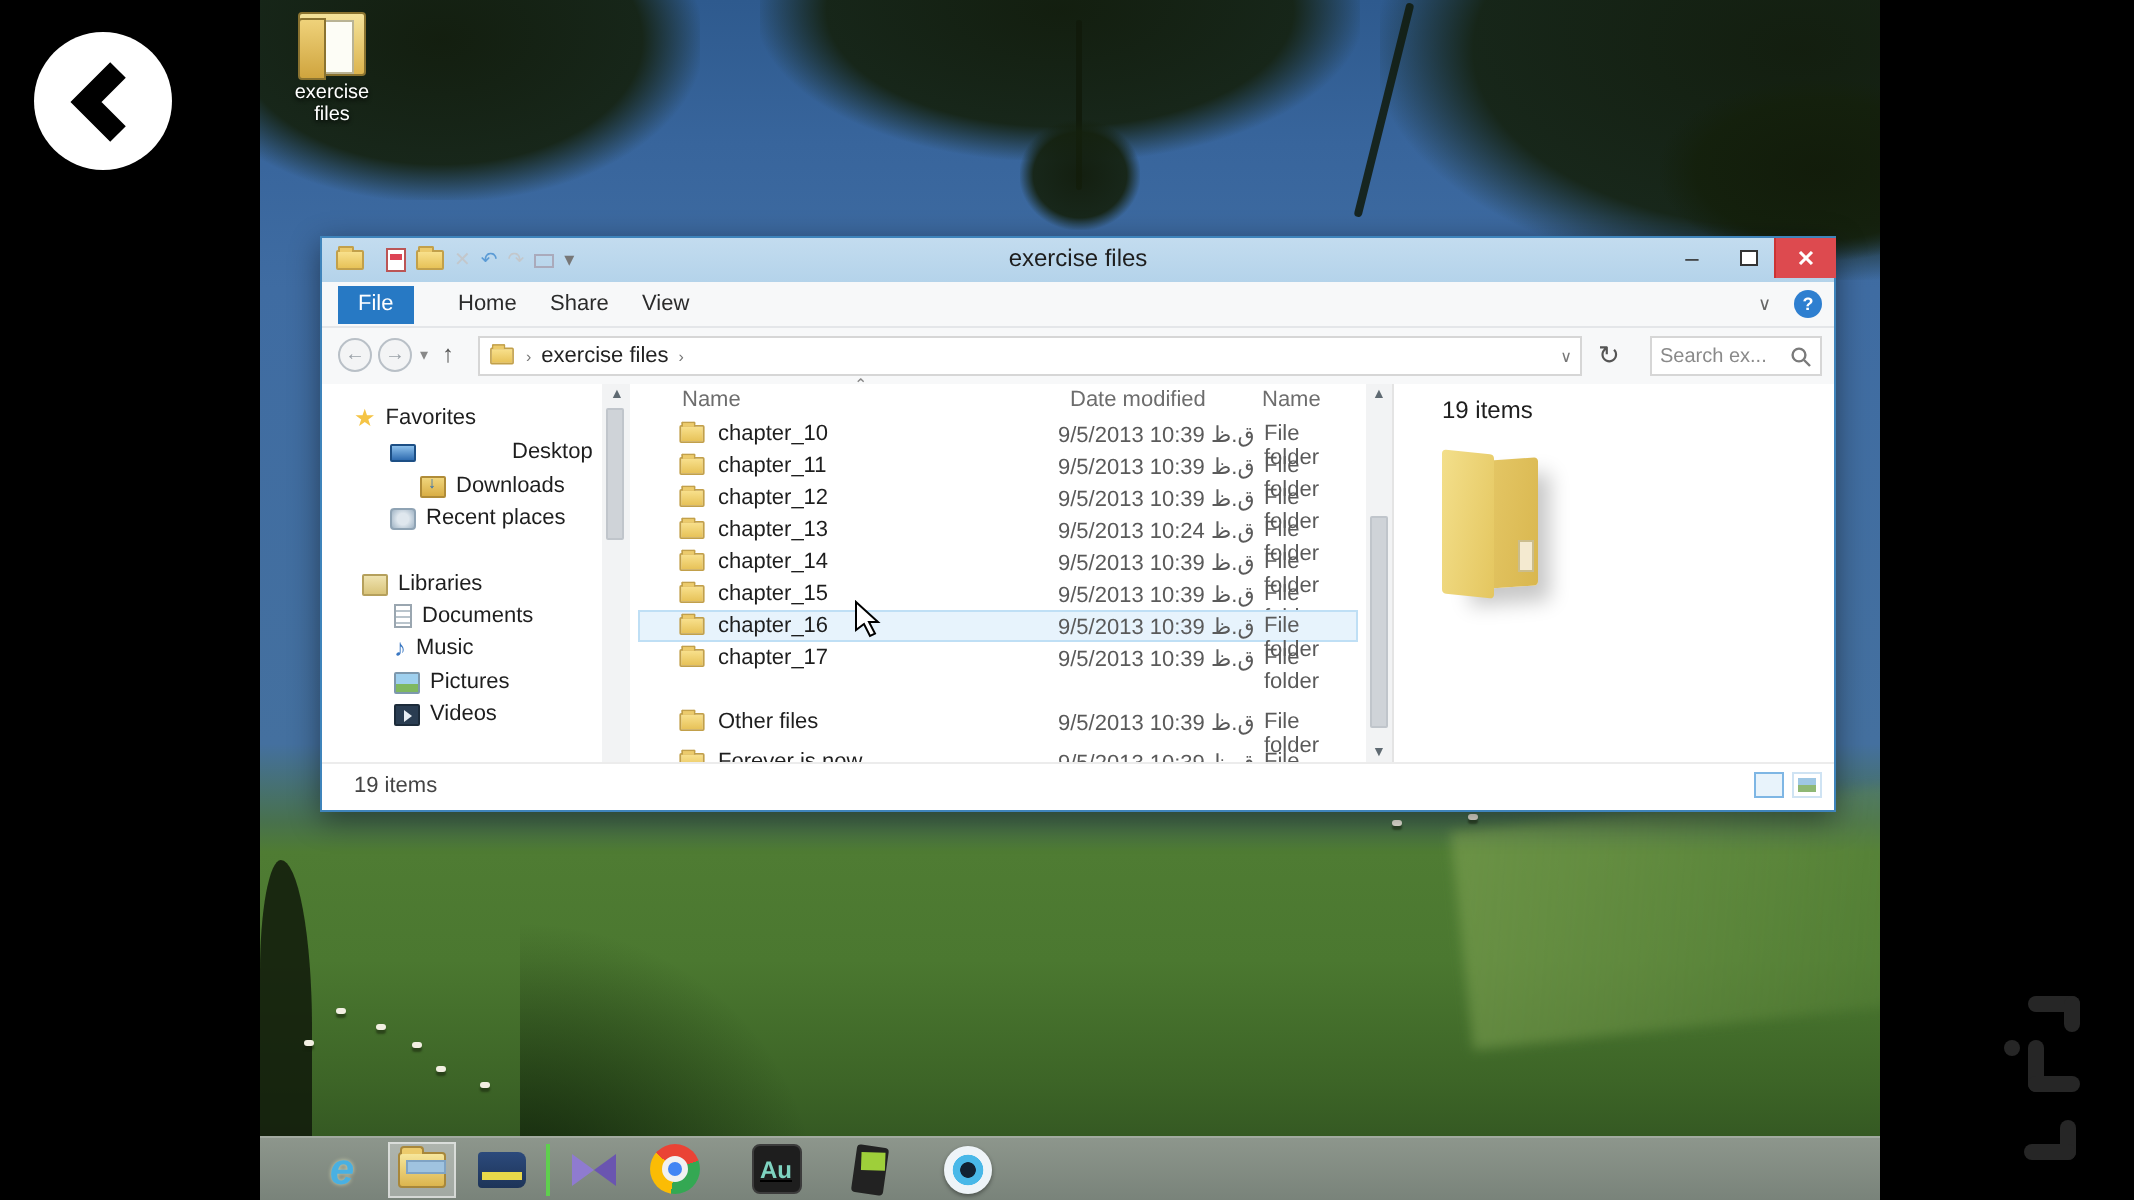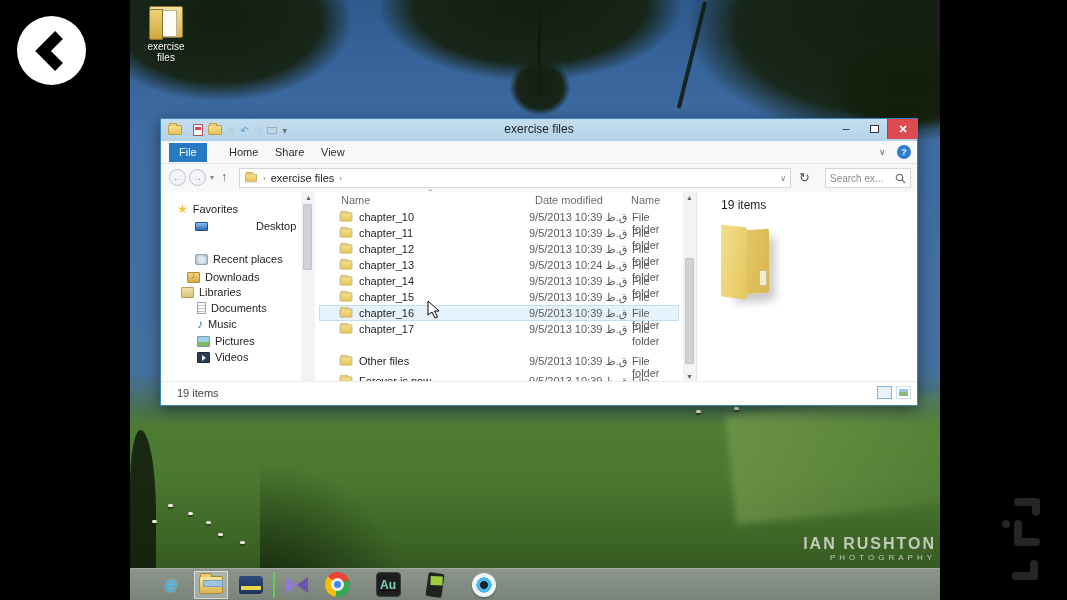--- a/index.html
+++ b/index.html
@@ -162,24 +162,20 @@
     <div class="abs sheep" style="left:22px;top:520px;"></div>
     <div class="abs sheep" style="left:38px;top:504px;"></div>
     <div class="abs sheep" style="left:58px;top:512px;"></div>
     <div class="abs sheep" style="left:76px;top:521px;"></div>
     <div class="abs sheep" style="left:88px;top:533px;"></div>
     <div class="abs sheep" style="left:110px;top:541px;"></div>
     <div class="abs sheep" style="left:566px;top:410px;"></div>
     <div class="abs sheep" style="left:604px;top:407px;"></div>
   </div>
 
-  <div id="watermark" class="abs">
-    <div class="l1">IAN RUSHTON</div>
-    <div class="l2">PHOTOGRAPHY</div>
-  </div>
 
   <div id="desktop-icon" class="abs">
     <div class="dfold"></div>
     <div class="lbl">exercise files</div>
   </div>
 
   <div id="win" class="abs">
 
     <div id="titlebar" class="abs">
       <div class="abs qat">
@@ -235,21 +231,21 @@
 
       <div id="navpane" class="abs">
         <div class="nav-item" style="left:16px;top:11px;">
           <span class="ic ic-star">★</span>
           <span>Favorites</span>
         </div>
         <div class="nav-item" style="left:34px;top:28px;gap:48px;">
           <span class="ic ic-desktop"></span>
           <span>Desktop</span>
         </div>
-        <div class="nav-item" style="left:26px;top:45px;margin-top:34px;">
+        <div class="nav-item" style="left:49px;top:45px;">
           <span class="ic ic-downloads"></span>
           <span>Downloads</span>
         </div>
         <div class="nav-item" style="left:34px;top:61px;">
           <span class="ic ic-recent"></span>
           <span>Recent places</span>
         </div>
         <div class="nav-item" style="left:20px;top:94px;">
           <span class="ic ic-lib"></span>
           <span>Libraries</span>

